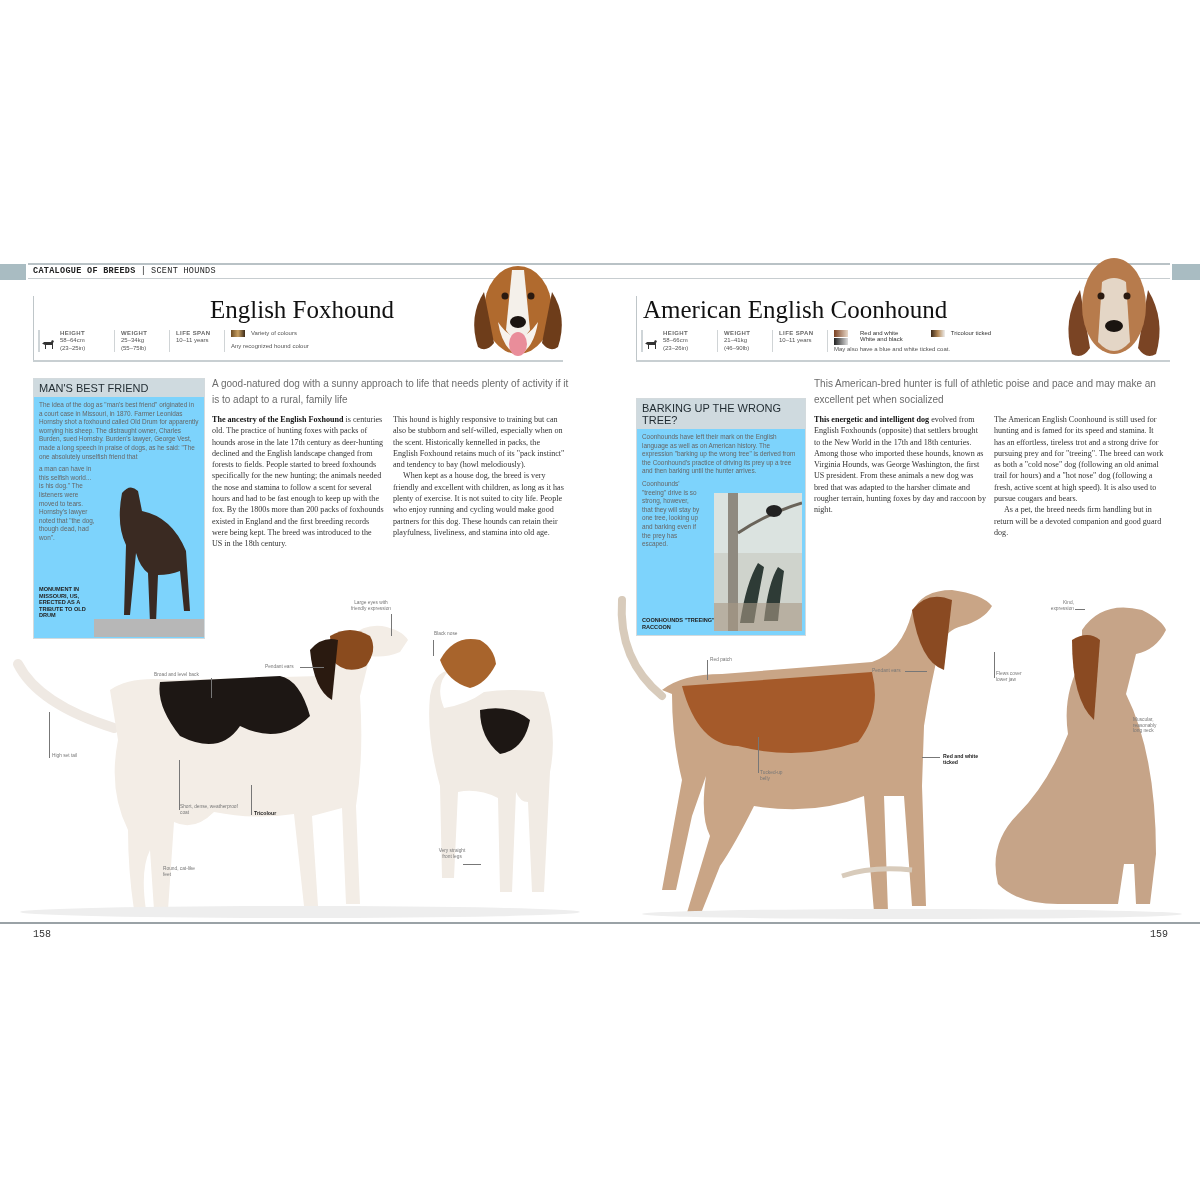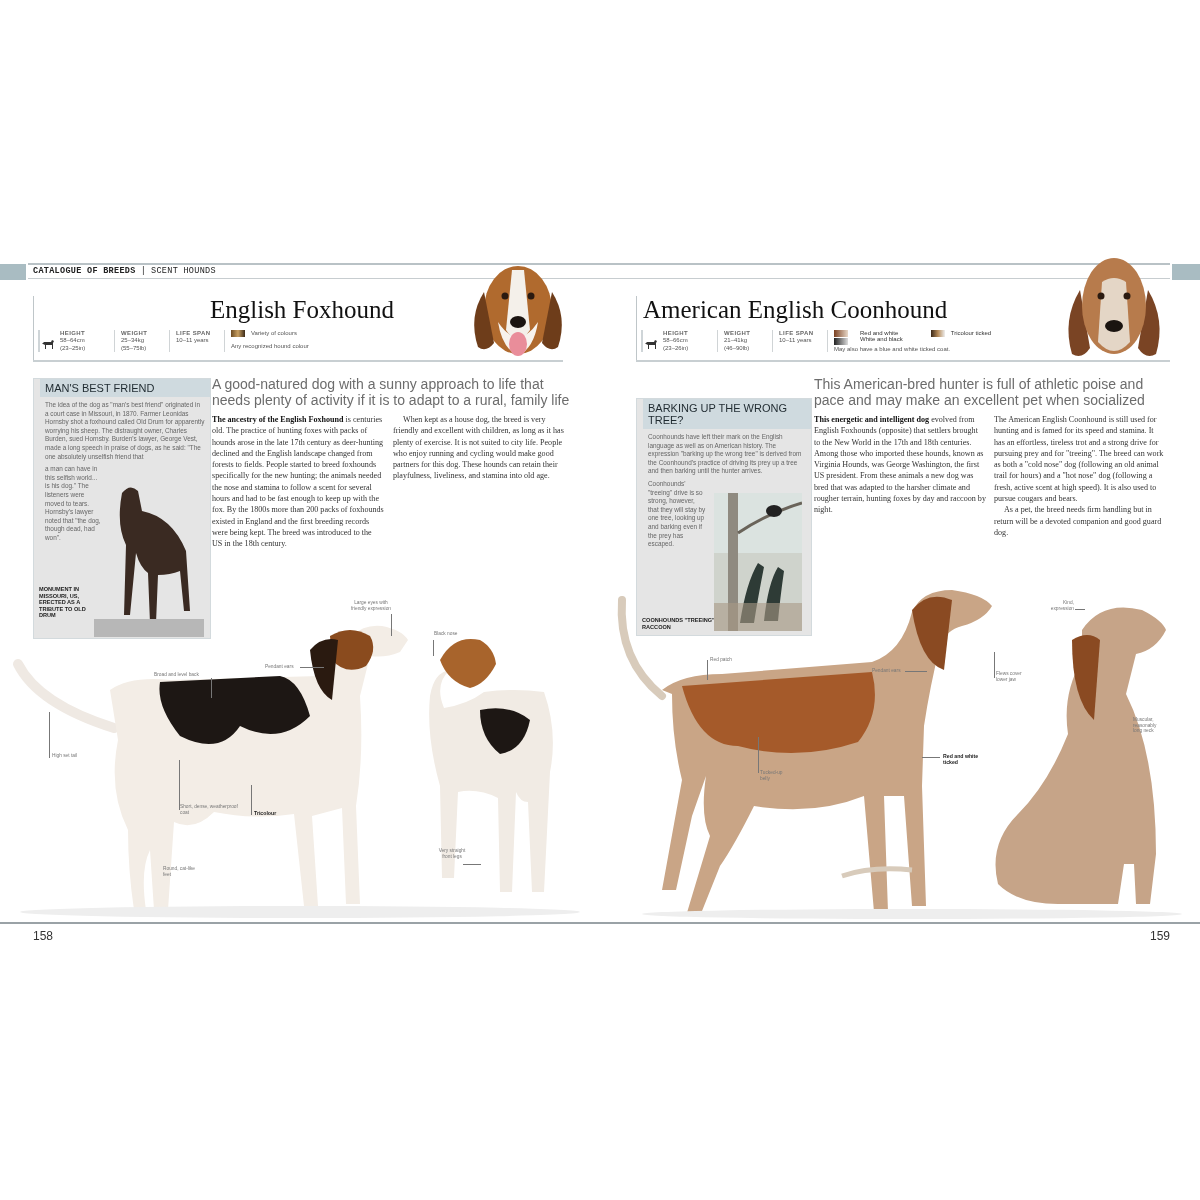--- a/index.html
+++ b/index.html
@@ -20,39 +20,39 @@
   .breed-title { font-family: "Liberation Serif", serif; font-size: 25px; color: #111; white-space: nowrap; }
   .stats { display: flex; font-family: "Liberation Sans", sans-serif; font-size: 6px; color: #555; }
   .stat { border-right: 1px solid #d0d4d6; padding: 0 6px; }
   .stat-label { font-weight: bold; color: #666; letter-spacing: 0.4px; font-size: 6px; }
   .stat-val { line-height: 8px; }
   .dog-silhouette { width: 16px; height: 22px; position: relative; }
   .colour-swatch { display: inline-block; width: 14px; height: 7px; vertical-align: middle; margin-right: 6px; }
   .title-bottom-rule { height: 2px; background: #c8cfd2; }
 
   
-  .sidebox { border: 1px solid #d3dadd; background: #e5e5e5; padding-left: 6px; }
+  .sidebox { border: 1px solid #d3dadd; background: #7dd3fc; }
   .sidebox-head { background: #cfdadf; font-family: "Liberation Sans", sans-serif; color: #1f2a30; font-size: 11px; padding: 3px 5px; line-height: 12px; }
   .sidebox-body { font-family: "Liberation Sans", sans-serif; font-size: 6.4px; line-height: 8.6px; color: #666; padding: 4px 5px; }
   .caption { font-family: "Liberation Sans", sans-serif; font-weight: bold; font-size: 5.6px; line-height: 6.6px; color: #222; }
 
   
-  .standfirst { font-family: "Liberation Sans", sans-serif; font-size: 14px; line-height: 16px; color: #6c6c6c; }
+  .standfirst { font-family: "Liberation Sans", sans-serif; font-size: 10px; line-height: 16px; color: #6c6c6c; }
 
   
   .body-col { font-family: "Liberation Serif", serif; font-size: 8.1px; line-height: 11.3px; color: #333; text-align: left; }
   .body-col b { color: #111; }
   .body-col .indent { text-indent: 10px; display: block; }
 
   
   .anno { font-family: "Liberation Sans", sans-serif; font-size: 4.8px; line-height: 5.6px; color: #777; }
   .anno.bold { font-weight: bold; color: #222; font-size: 5.2px; }
   .leader { background: #777; }
 
-  .page-num { font-family: Liberation Sans, sans-serif; font-size: 12px; color: #333; text-align: center; }
+  .page-num { font-family: Liberation Mono, monospace; font-size: 10px; color: #333; text-align: center; }
   .bottom-rule { left: 0; top: 922px; width: 1200px; height: 2px; background: #9aa2a6; }
 </style>
 </head>
 <body>
 
 <div class="abs tab-left"></div>
 <div class="abs tab-right"></div>
 <div class="abs rule-top" style="left:28px; top:263px; width:1142px;"></div>
 <div class="abs rule-thin" style="left:28px; top:278px; width:1142px;"></div>
 <div class="abs running-head">
@@ -112,20 +112,21 @@
     <path d="M0 138 h110 v18 h-110 z" fill="#b7b7b7"></path>
   </svg>
 </div>
 
 <div class="abs standfirst" style="left:212px; top:376px; width:360px;">A good-natured dog with a sunny approach to life that needs plenty of activity if it is to adapt to a rural, family life</div>
 
 <div class="abs body-col" style="left:212px; top:414px; width:172px;">
   <b>The ancestry of the English Foxhound</b><span> is centuries old. The practice of hunting foxes with packs of hounds arose in the late 17th century as deer-hunting declined and the English landscape changed from forests to fields. People started to breed foxhounds specifically for the new hunting; the animals needed the nose and stamina to follow a scent for several hours and had to be fast enough to keep up with the fox. By the 1800s more than 200 packs of foxhounds existed in England and the first breeding records were being kept. The breed was introduced to the US in the 18th century.</span>
 </div>
 <div class="abs body-col" style="left:393px; top:414px; width:172px;">
+  <span>This hound is highly responsive to training but can also be stubborn and self-willed, especially when on the scent. Historically kennelled in packs, the English Foxhound retains much of its "pack instinct" and tendency to bay (howl melodiously).</span>
   <span class="indent">When kept as a house dog, the breed is very friendly and excellent with children, as long as it has plenty of exercise. It is not suited to city life. People who enjoy running and cycling would make good partners for this dog. These hounds can retain their playfulness, liveliness, and stamina into old age.</span>
 </div>
 
 <svg class="abs" style="left:10px; top:620px;" width="580" height="300" viewBox="0 0 580 300">
 
   <path d="M8 44 q20 40 96 64 l0 0" stroke="#efe9e3" stroke-width="10" fill="none" stroke-linecap="round"></path>
   <path d="M100 70 q20 -14 60 -10 l150 -4 q20 -10 32 -40 q12 -12 30 -10 q20 4 26 14 l-8 12 q-14 6 -30 4 l-10 40 q4 60 -4 110 l4 98 h-14 l-4 -96 l-30 8 l6 90 h-14 l-10 -92 q-40 6 -80 -2 q-20 20 -40 10 l-6 88 h-14 l-4 -60 q-10 20 -4 60 h-12 q-6 -40 -6 -80 q-20 -40 -10 -90 z" fill="#f3ede6"></path>
   <path d="M150 62 l120 -6 q20 4 30 40 q-30 30 -70 10 q-20 30 -60 10 q-24 -30 -20 -54 z" fill="#1d1714"></path>
   <path d="M320 16 q20 -12 40 0 q8 14 -4 30 q-20 10 -34 -6 z" fill="#8a4b1e"></path>
   <path d="M300 30 q12 -14 28 -10 l-6 60 q-18 -10 -22 -50 z" fill="#2a1a10"></path>

